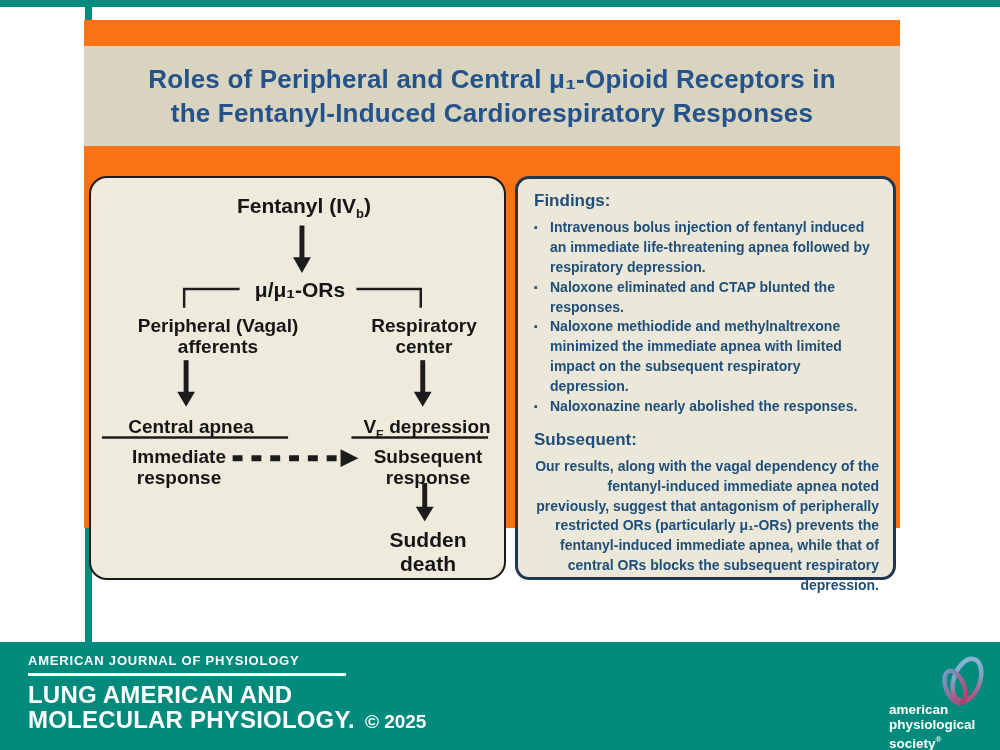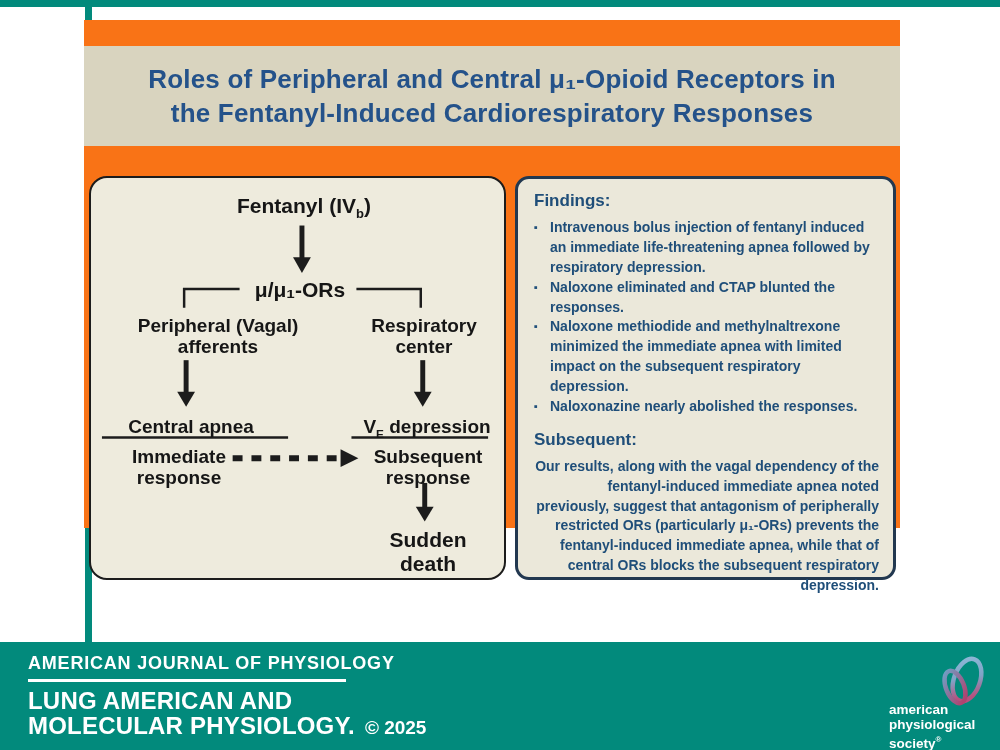--- a/index.html
+++ b/index.html
@@ -30,21 +30,21 @@
                border:3px solid #223850; border-radius:14px; padding:12px 14px 10px 16px; color:#1f4e79; }
   .find-head { font-size:17px; font-weight:bold; margin-bottom:7px; }
   .bullet-row{ display:flex; font-size:14px; font-weight:bold; line-height:1.42; }
   .bullet-glyph{ width:16px; flex:0 0 16px; font-size:11px; padding-top:2px; }
   .concl-head{ font-size:17px; font-weight:bold; margin:13px 0 7px 0; }
   .concl-text{ font-size:14px; font-weight:bold; line-height:1.42;text-align:right; }
 
   
   .footer { position:absolute; left:0; top:642px; width:1000px; height:108px; background:#028a7c; color:#ffffff; }
   .f-left { position:absolute; left:28px; top:11px; }
-  .f-series { font-size:18px; font-weight:bold; letter-spacing:0.8px; }
+  .f-series { font-size:13px; font-weight:bold; letter-spacing:0.8px; }
   .f-rule { width:318px; height:3px; background:#ffffff; margin:5px 0 6px 0; }
   .f-big { font-size:24px; line-height:25px; font-weight:bold; letter-spacing:0.2px; }
   .f-big-row { display:flex; align-items:baseline; gap:10px; }
   .f-copy { font-size:19px; font-weight:bold; }
   .aps { position:absolute; right:0; top:8px; width:118px; height:140px; }
   .aps-text { position:absolute; left:7px; top:52px; font-size:13.5px; line-height:15px; font-weight:bold; }
   .aps-text sup { font-size:8px; }
   .aps-loop { position:absolute; right:14px; top:3px; }
 </style>
 </head>

